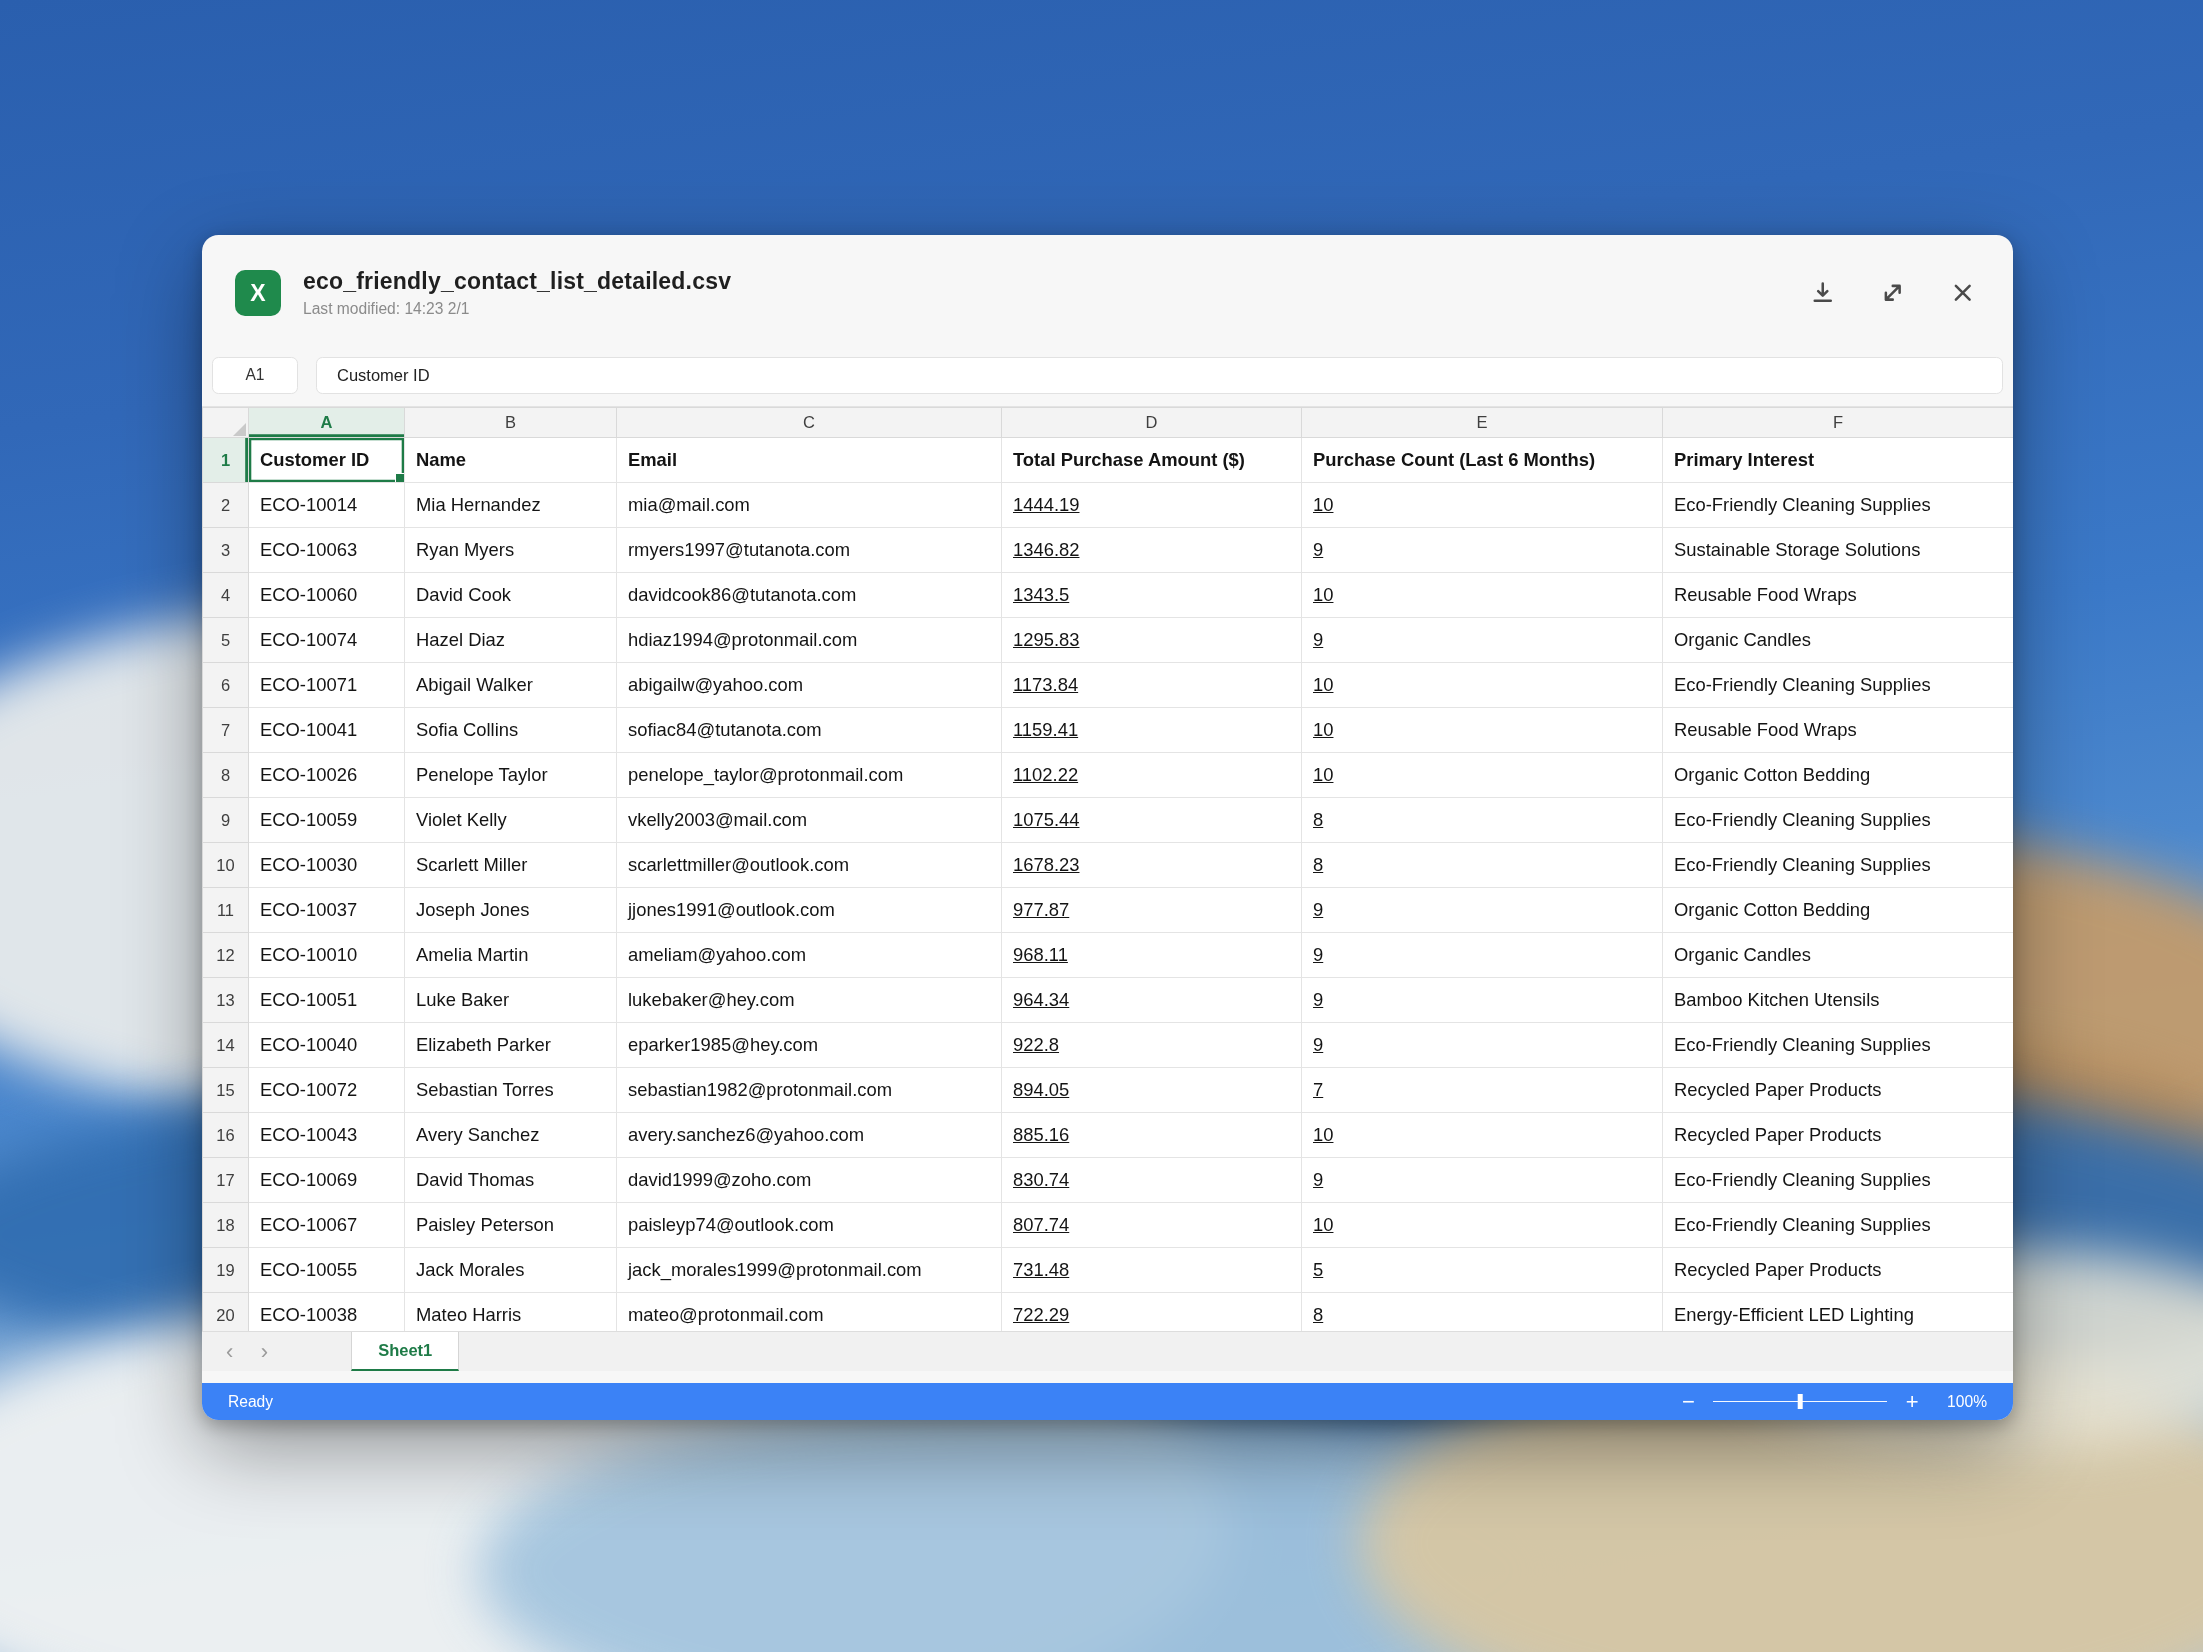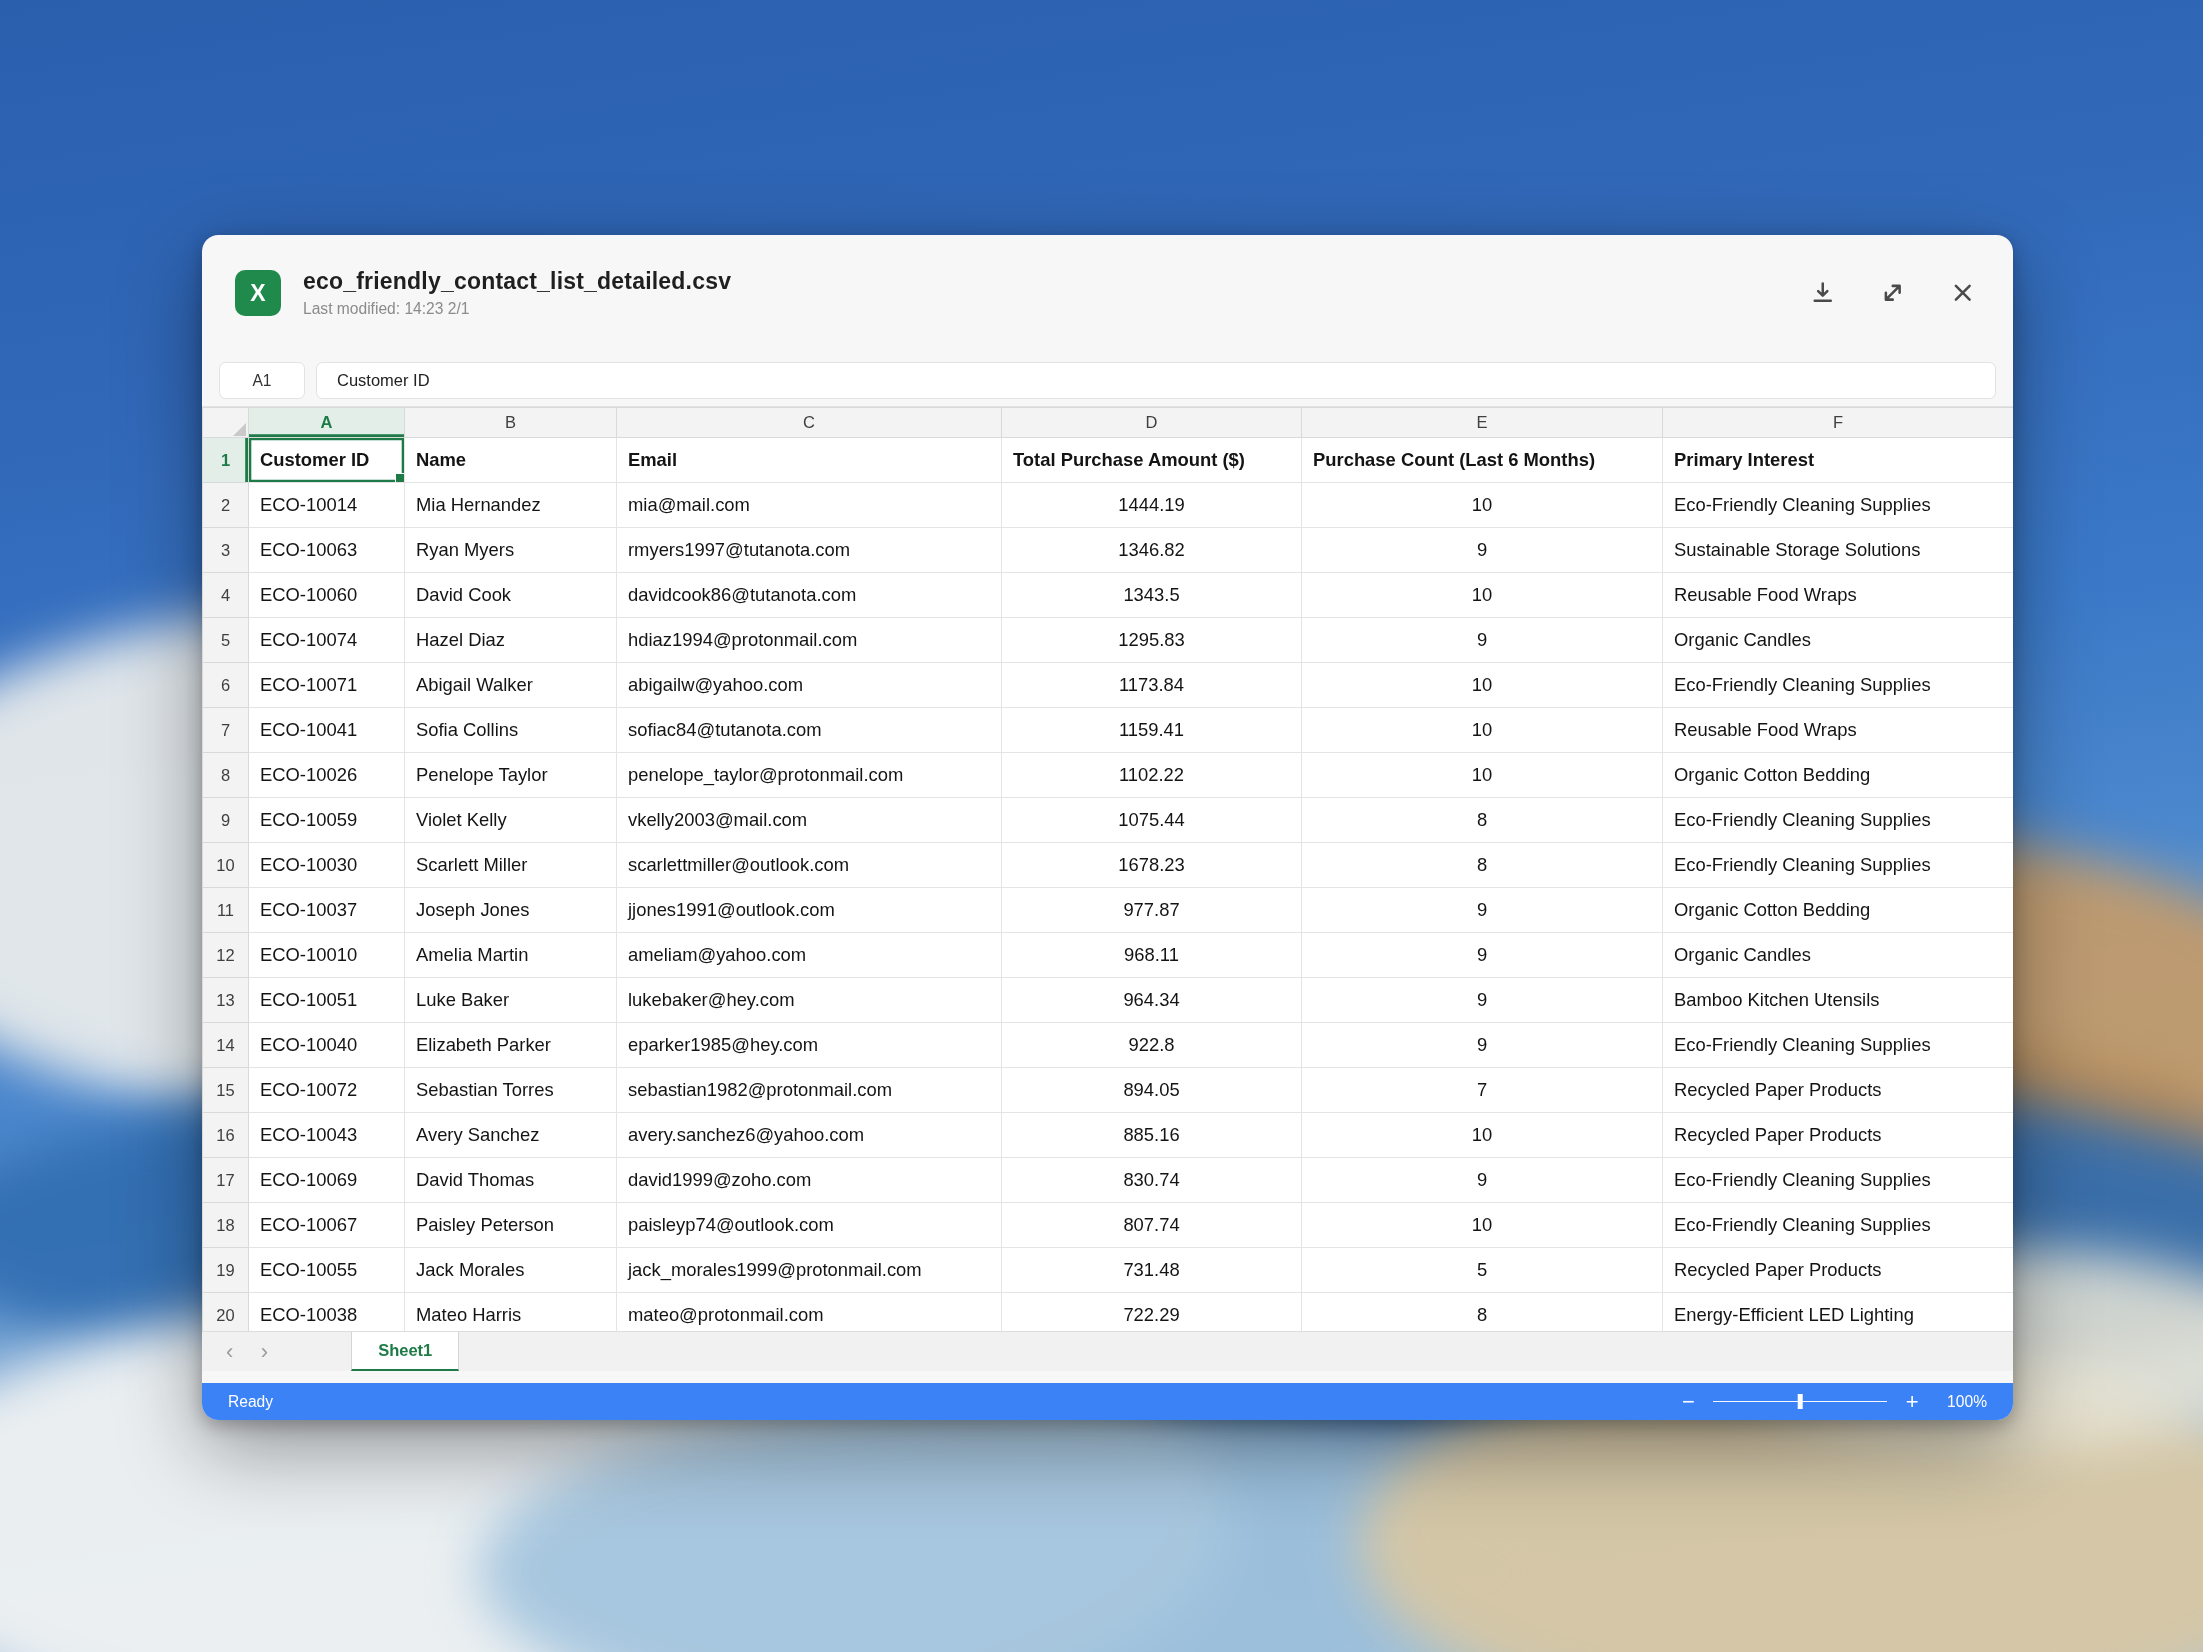--- a/index.html
+++ b/index.html
@@ -43,21 +43,21 @@
     font-weight: 700; font-size: 23px;
     display: flex; align-items: center; justify-content: center;
     margin-right: 22px; flex: 0 0 auto;
   }
   .title { font-size: 23px; font-weight: 700; color: #1f1f1f; letter-spacing: 0.2px; }
   .subtitle { font-size: 15.6px; color: #8b8b8b; margin-top: 5.5px; }
   .titlebar-actions { margin-left: auto; display: flex; gap: 35px; align-items: center; }
   .icon-btn { background: none; border: none; padding: 3.7px; cursor: pointer; line-height: 0; }
   .icon-btn svg { width: 27.5px; height: 27.5px; stroke: #4a4a4a; stroke-width: 2.2; fill: none; stroke-linecap: round; stroke-linejoin: round; }
 
-  .formula-bar { height: 48px; flex: 0 0 auto; display: flex; align-items: flex-end; gap: 11px; padding: 0 17px; margin-bottom: 7.3px; }
+  .formula-bar { height: 48px; flex: 0 0 auto; display: flex; align-items: center; gap: 18px; padding: 0 10px; margin-bottom: 7.3px; }
   .cell-ref {
     width: 84px; height: 35px; background: #fff;
     border: 0.9px solid #e2e2e2; border-radius: 6.4px;
     display: flex; align-items: center; justify-content: center;
     font-size: 15.6px; color: #333;
   }
   .formula-field {
     flex: 1; height: 35px; background: #fff;
     border: 0.9px solid #e2e2e2; border-radius: 6.4px;
     display: flex; align-items: center; padding: 0 20px;
@@ -80,21 +80,21 @@
     text-align: center; padding: 0; border-color: #d9d9d9;
     position: relative;
   }
   .sheet thead th.sel-col { background: #e3eee8; color: #1e7b47; font-weight: 700; box-shadow: inset 0 -2.8px 0 #1e7b47; }
   .sheet td.rowhead {
     background: #f3f3f3; text-align: center; padding: 0;
     font-size: 16.5px; color: #3f3f3f; border-color: #d9d9d9;
   }
   .sheet td.rowhead.sel-row { background: #e3eee8; color: #1e7b47; font-weight: 700; box-shadow: inset -2.8px 0 0 #1e7b47; }
   .sheet tr.header-row td { font-weight: 700; }
-  .sheet td.num { text-align: center; }
+  .sheet td.num { text-align: left; text-decoration: underline; }
   .sheet td.selected { box-shadow: inset 0 0 0 2.3px #1e7b47; position: relative; }
   .sheet td.selected::after {
     content: ""; position: absolute; right: -0.9px; bottom: -0.9px;
     width: 8.3px; height: 8.3px; background: #1e7b47; border: 1.4px solid #fff;
   }
   .corner-tri {
     width: 0; height: 0;
     border-left: 13.8px solid transparent;
     border-bottom: 13.8px solid #c9c9c9;
     position: absolute; right: 1.8px; bottom: 1.8px;

